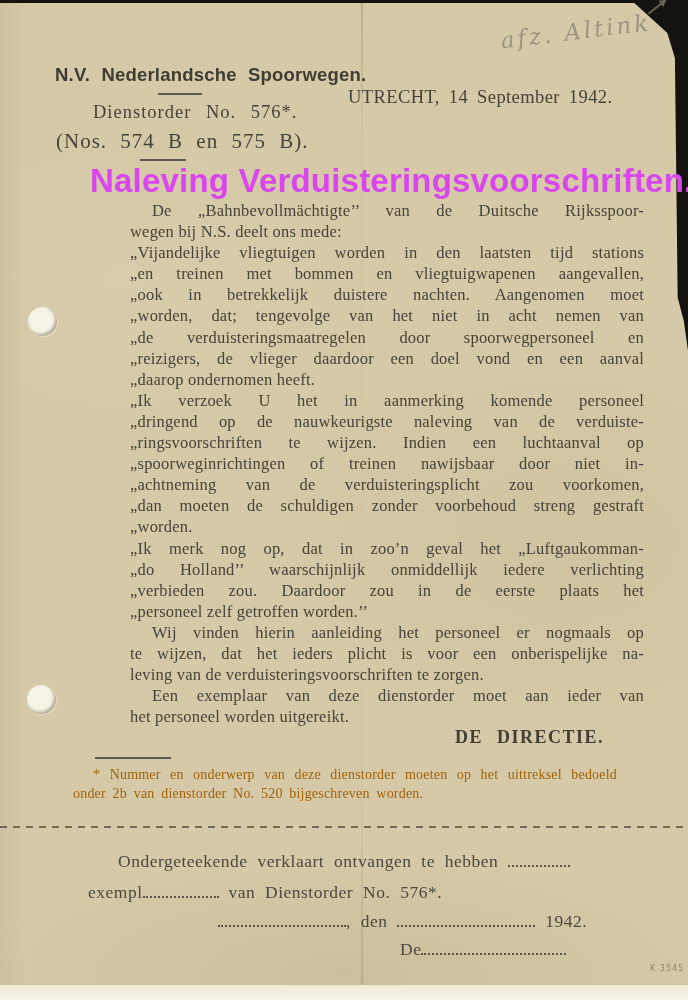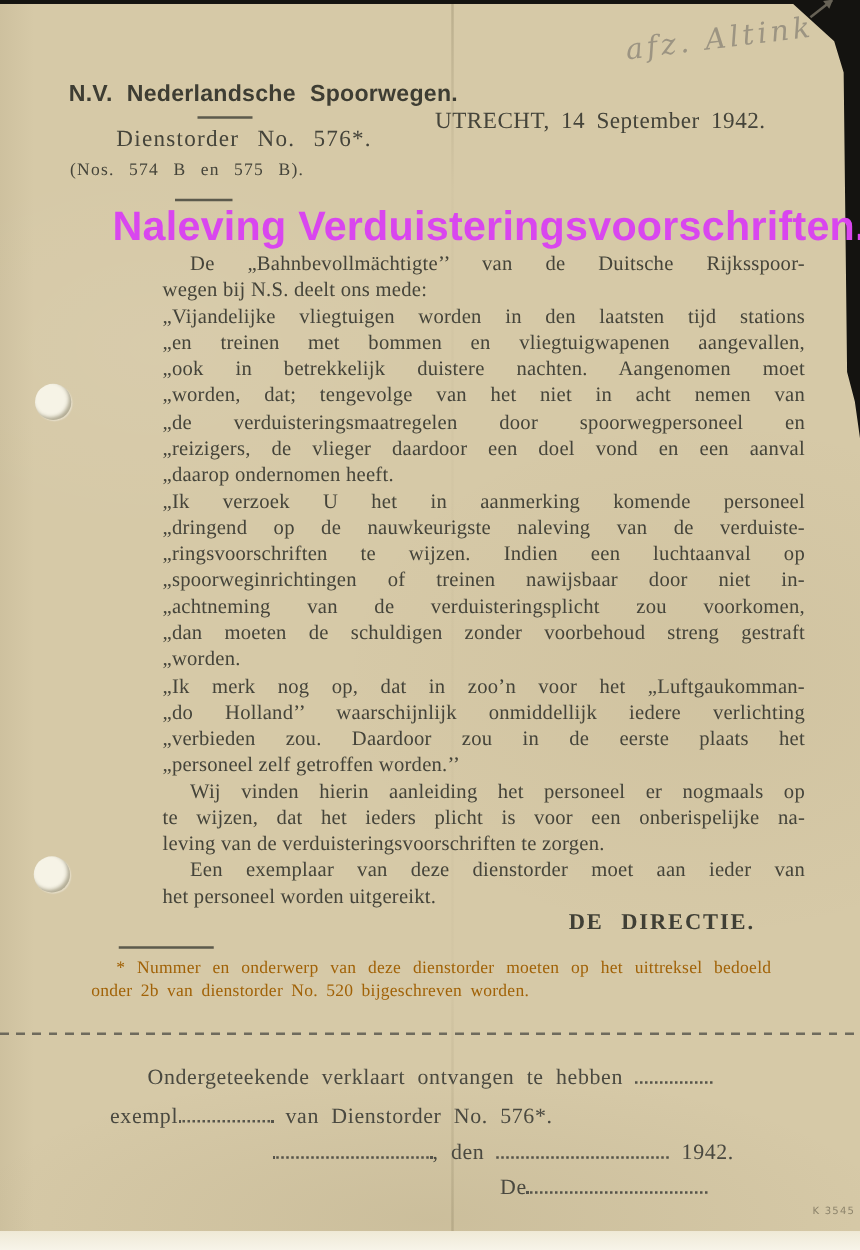--- a/index.html
+++ b/index.html
@@ -61,21 +61,21 @@
   #place-date{
     position:absolute;left:348px;top:87px;
     font-size:18.5px;color:#45443a;word-spacing:4px;letter-spacing:.4px;
   }
   #order-no{
     position:absolute;left:93px;top:102px;
     font-size:18.5px;color:#45443a;word-spacing:9px;letter-spacing:1px;
   }
   #order-refs{
     position:absolute;left:56px;top:129px;
-    font-size:14px;color:#45443a;word-spacing:7px;letter-spacing:1px;
+    font-size:21px;color:#45443a;word-spacing:7px;letter-spacing:1px;
   }
   #doc-title{
     position:absolute;left:90px;top:162px;width:520px;
     font-family:"Liberation Sans", sans-serif;font-weight:bold;
     font-size:33px;color:#d946ef;letter-spacing:.2px;
     white-space:nowrap;
   }
   #body-text{
     position:absolute;left:90px;top:200px;width:514px;
     font-size:16.5px;line-height:21.1px;color:#45443a;
@@ -157,21 +157,21 @@
     <div class="line">„de verduisteringsmaatregelen door spoorwegpersoneel en</div>
     <div class="line">„reizigers, de vlieger daardoor een doel vond en een aanval</div>
     <div class="line last">„daarop ondernomen heeft.</div>
     <div class="line">„Ik verzoek U het in aanmerking komende personeel</div>
     <div class="line">„dringend op de nauwkeurigste naleving van de verduiste-</div>
     <div class="line">„ringsvoorschriften te wijzen. Indien een luchtaanval op</div>
     <div class="line">„spoorweginrichtingen of treinen nawijsbaar door niet in-</div>
     <div class="line">„achtneming van de verduisteringsplicht zou voorkomen,</div>
     <div class="line">„dan moeten de schuldigen zonder voorbehoud streng gestraft</div>
     <div class="line last">„worden.</div>
-    <div class="line">„Ik merk nog op, dat in zoo’n voor het „Luftgaukomman-</div>
+    <div class="line">„Ik merk nog op, dat in zoo’n geval het „Luftgaukomman-</div>
     <div class="line">„do Holland’’ waarschijnlijk onmiddellijk iedere verlichting</div>
     <div class="line">„verbieden zou. Daardoor zou in de eerste plaats het</div>
     <div class="line last">„personeel zelf getroffen worden.’’</div>
     <div class="line indent">Wij vinden hierin aanleiding het personeel er nogmaals op</div>
     <div class="line">te wijzen, dat het ieders plicht is voor een onberispelijke na-</div>
     <div class="line last">leving van de verduisteringsvoorschriften te zorgen.</div>
     <div class="line indent">Een exemplaar van deze dienstorder moet aan ieder van</div>
     <div class="line last">het personeel worden uitgereikt.</div>
   </div>
 

